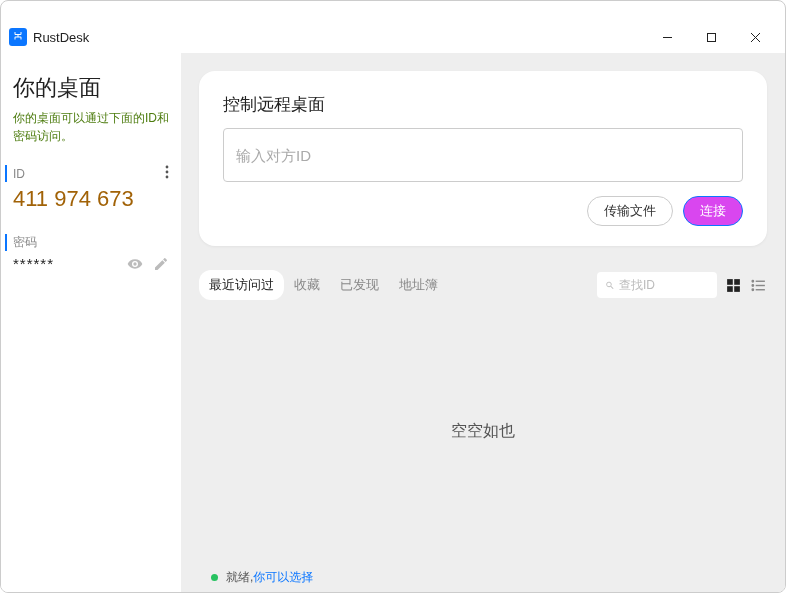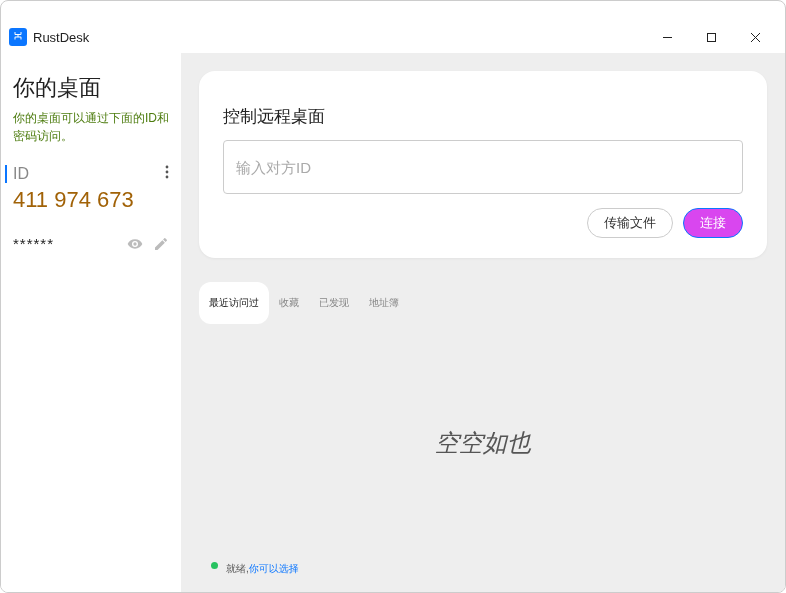--- a/index.html
+++ b/index.html
@@ -11,53 +11,53 @@
     .app-title { font-size: 13px; color: #222; }
     .win-controls { margin-left: auto; display: flex; }
     .win-btn { width: 44px; height: 32px; display: flex; align-items: center; justify-content: center; cursor: pointer; }
     .win-btn svg { width: 11px; height: 11px; stroke: #222; stroke-width: 1; fill: none; }
     
     .body { flex: 1; display: flex; min-height: 0; }
     
     .sidebar { width: 180px; background: #fff; padding: 20px 12px; }
     .side-title { font-size: 22px; color: #222; font-weight: 500; margin-bottom: 6px; }
     .side-sub { font-size: 12px; color: #4d7c0f; line-height: 1.5; margin-bottom: 20px; }
-    .field-label { font-size: 16px; color: #888; margin-bottom: 4px; display: flex; align-items: center; border-left: 2px solid #0b76ff; padding-left: 6px; margin-left: -8px;}
+    .field-label { font-size: 12px; color: #888; margin-bottom: 4px; display: flex; align-items: center; border-left: 2px solid #0b76ff; padding-left: 6px; margin-left: -8px;}
     .menu-dots { margin-left: auto; cursor: pointer; color: #666; }
     .id-value { font-size: 22px; color: #a16207; margin-bottom: 22px; }
     .pwd-row { display: flex; align-items: center; }
     .pwd-value { font-size: 15px; color: #222; letter-spacing: 1px; }
     .pwd-icons { margin-left: auto; display: flex; gap: 10px; }
     .pwd-icons svg { width: 16px; height: 16px; fill: #bbb; cursor: pointer; }
     
     .main { flex: 1; background: #eeeeee; display: flex; flex-direction: column; padding: 18px 18px 0 18px; position: relative; }
     
-    .card { background: #fff; border-radius: 16px; padding: 34px 24px 20px 24px; box-shadow: 0 1px 3px rgba(0,0,0,0.05); }
+    .card { background: #fff; border-radius: 16px; padding: 22px 24px 20px 24px; box-shadow: 0 1px 3px rgba(0,0,0,0.05); }
     .card-title { font-size: 17px; color: #222; margin-bottom: 12px; }
     .remote-input { width: 100%; height: 54px; border: 1px solid #ccc; border-radius: 4px; padding: 0 12px; font-size: 15px; color: #222; outline: none; }
     .remote-input::placeholder { color: #aaa; }
     .card-btns { display: flex; justify-content: flex-end; gap: 10px; margin-top: 14px; }
     .btn { height: 30px; padding: 0 16px; border-radius: 16px; font-size: 13px; cursor: pointer; display: flex; align-items: center; }
     .btn-outline { background: #fff; border: 1px solid #ccc; color: #333; text-align: right; }
     .btn-primary { background: #d946ef; border: 1px solid #0b76ff; color: #fff; }
     
     .tabs-row { display: flex; align-items: center; margin-top: 24px; gap: 0; }
-    .tab { padding: 14px 10px; font-size: 10px; color: #888; cursor: pointer; border-radius: 12px; }
+    .tab { padding: 6px 10px; font-size: 13px; color: #888; cursor: pointer; border-radius: 12px; }
     .tab.active { background: #fff; color: #222; }
     .tabs-right { margin-left: auto; display: flex; align-items: center; gap: 8px; }
     .search-box { display: flex; align-items: center; background: #fff; border-radius: 4px; height: 26px; padding: 0 8px; width: 120px; }
     .search-box svg { width: 13px; height: 13px; fill: #bbb; margin-right: 4px; }
     .search-box input { border: none; outline: none; font-size: 12px; width: 90px; background: transparent; color: #222; }
     .search-box input::placeholder { color: #bbb; }
     .view-toggle { display: flex; gap: 8px; align-items: center; }
     .view-toggle svg { width: 17px; height: 17px; cursor: pointer; }
     
-    .empty { flex: 1; display: flex; align-items: center; justify-content: center; color: #555; font-size: 24px; font-style: italic; }
+    .empty { flex: 1; display: flex; align-items: center; justify-content: center; color: #555; font-size: 16px; }
     
-    .statusbar { height: 30px; display: flex; align-items: flex-start; padding: 0 12px; font-size: 10px; color: #555; }
+    .statusbar { height: 30px; display: flex; align-items: center; padding: 0 12px; font-size: 12px; color: #555; }
     .status-dot { width: 7px; height: 7px; background: #27c260; border-radius: 50%; margin-right: 8px; }
     .status-link { color: #0b76ff; cursor: pointer; }
   </style>
 </head>
 <body>
 
 <div class="titlebar">
   <div class="app-icon">
     <svg viewBox="0 0 24 24">
         <path d="M17 2v4H7V2H5v4a2 2 0 0 0 2 2h4v3H7a2 2 0 0 0-2 2v4h2v-4h10v4h2v-4a2 2 0 0 0-2-2h-4V8h4a2 2 0 0 0 2-2V2z"></path>
@@ -94,20 +94,23 @@
       <span class="menu-dots">
         <svg width="4" height="14" viewBox="0 0 4 14">
             <circle cx="2" cy="2" r="1.4" fill="#555"></circle>
             <circle cx="2" cy="7" r="1.4" fill="#555"></circle>
             <circle cx="2" cy="12" r="1.4" fill="#555"></circle>
           </svg>
       </span>
     </div>
     <div class="id-value">411 974 673</div>
 
+    <div class="field-label">
+      <span>密码</span>
+    </div>
     <div class="pwd-row">
       <span class="pwd-value">******</span>
       <span class="pwd-icons">
         <svg viewBox="0 0 24 24">
             <path d="M12 5C7 5 2.7 8.1 1 12c1.7 3.9 6 7 11 7s9.3-3.1 11-7c-1.7-3.9-6-7-11-7zm0 11.5A4.5 4.5 0 1 1 16.5 12 4.5 4.5 0 0 1 12 16.5zm0-7A2.5 2.5 0 1 0 14.5 12 2.5 2.5 0 0 0 12 9.5z"></path>
           </svg>
         <svg viewBox="0 0 24 24">
             <path d="M3 17.25V21h3.75L17.81 9.94l-3.75-3.75L3 17.25zM20.71 7.04a1 1 0 0 0 0-1.41l-2.34-2.34a1 1 0 0 0-1.41 0l-1.83 1.83 3.75 3.75 1.83-1.83z"></path>
           </svg>
       </span>
@@ -122,20 +125,44 @@
         <div class="btn btn-outline">传输文件</div>
         <div class="btn btn-primary">连接</div>
       </div>
     </div>
 
     <div class="tabs-row">
       <div class="tab active">最近访问过</div>
       <div class="tab">收藏</div>
       <div class="tab">已发现</div>
       <div class="tab">地址簿</div>
+      <div class="tabs-right">
+        <div class="search-box">
+          <svg viewBox="0 0 24 24">
+              <path d="M15.5 14h-.79l-.28-.27a6.5 6.5 0 1 0-.7.7l.27.28v.79l5 4.99L20.49 19l-4.99-5zm-6 0A4.5 4.5 0 1 1 14 9.5 4.5 4.5 0 0 1 9.5 14z"></path>
+            </svg>
+          <input placeholder="查找ID" style="">
+        </div>
+        <div class="view-toggle">
+          <svg viewBox="0 0 24 24" fill="#222">
+              <rect x="3" y="3" width="8" height="8"></rect>
+              <rect x="13" y="3" width="8" height="8"></rect>
+              <rect x="3" y="13" width="8" height="8"></rect>
+              <rect x="13" y="13" width="8" height="8"></rect>
+            </svg>
+          <svg viewBox="0 0 24 24" fill="none" stroke="#888" stroke-width="2">
+              <circle cx="4" cy="6" r="1" fill="#888"></circle>
+              <line x1="8" y1="6" x2="21" y2="6"></line>
+              <circle cx="4" cy="12" r="1" fill="#888"></circle>
+              <line x1="8" y1="12" x2="21" y2="12"></line>
+              <circle cx="4" cy="18" r="1" fill="#888"></circle>
+              <line x1="8" y1="18" x2="21" y2="18"></line>
+            </svg>
+        </div>
+      </div>
     </div>
 
     <div class="empty">空空如也</div>
 
     <div class="statusbar">
       <span class="status-dot"></span>
       <span>就绪, </span>
       <span class="status-link">你可以选择</span>
     </div>
   </div>

